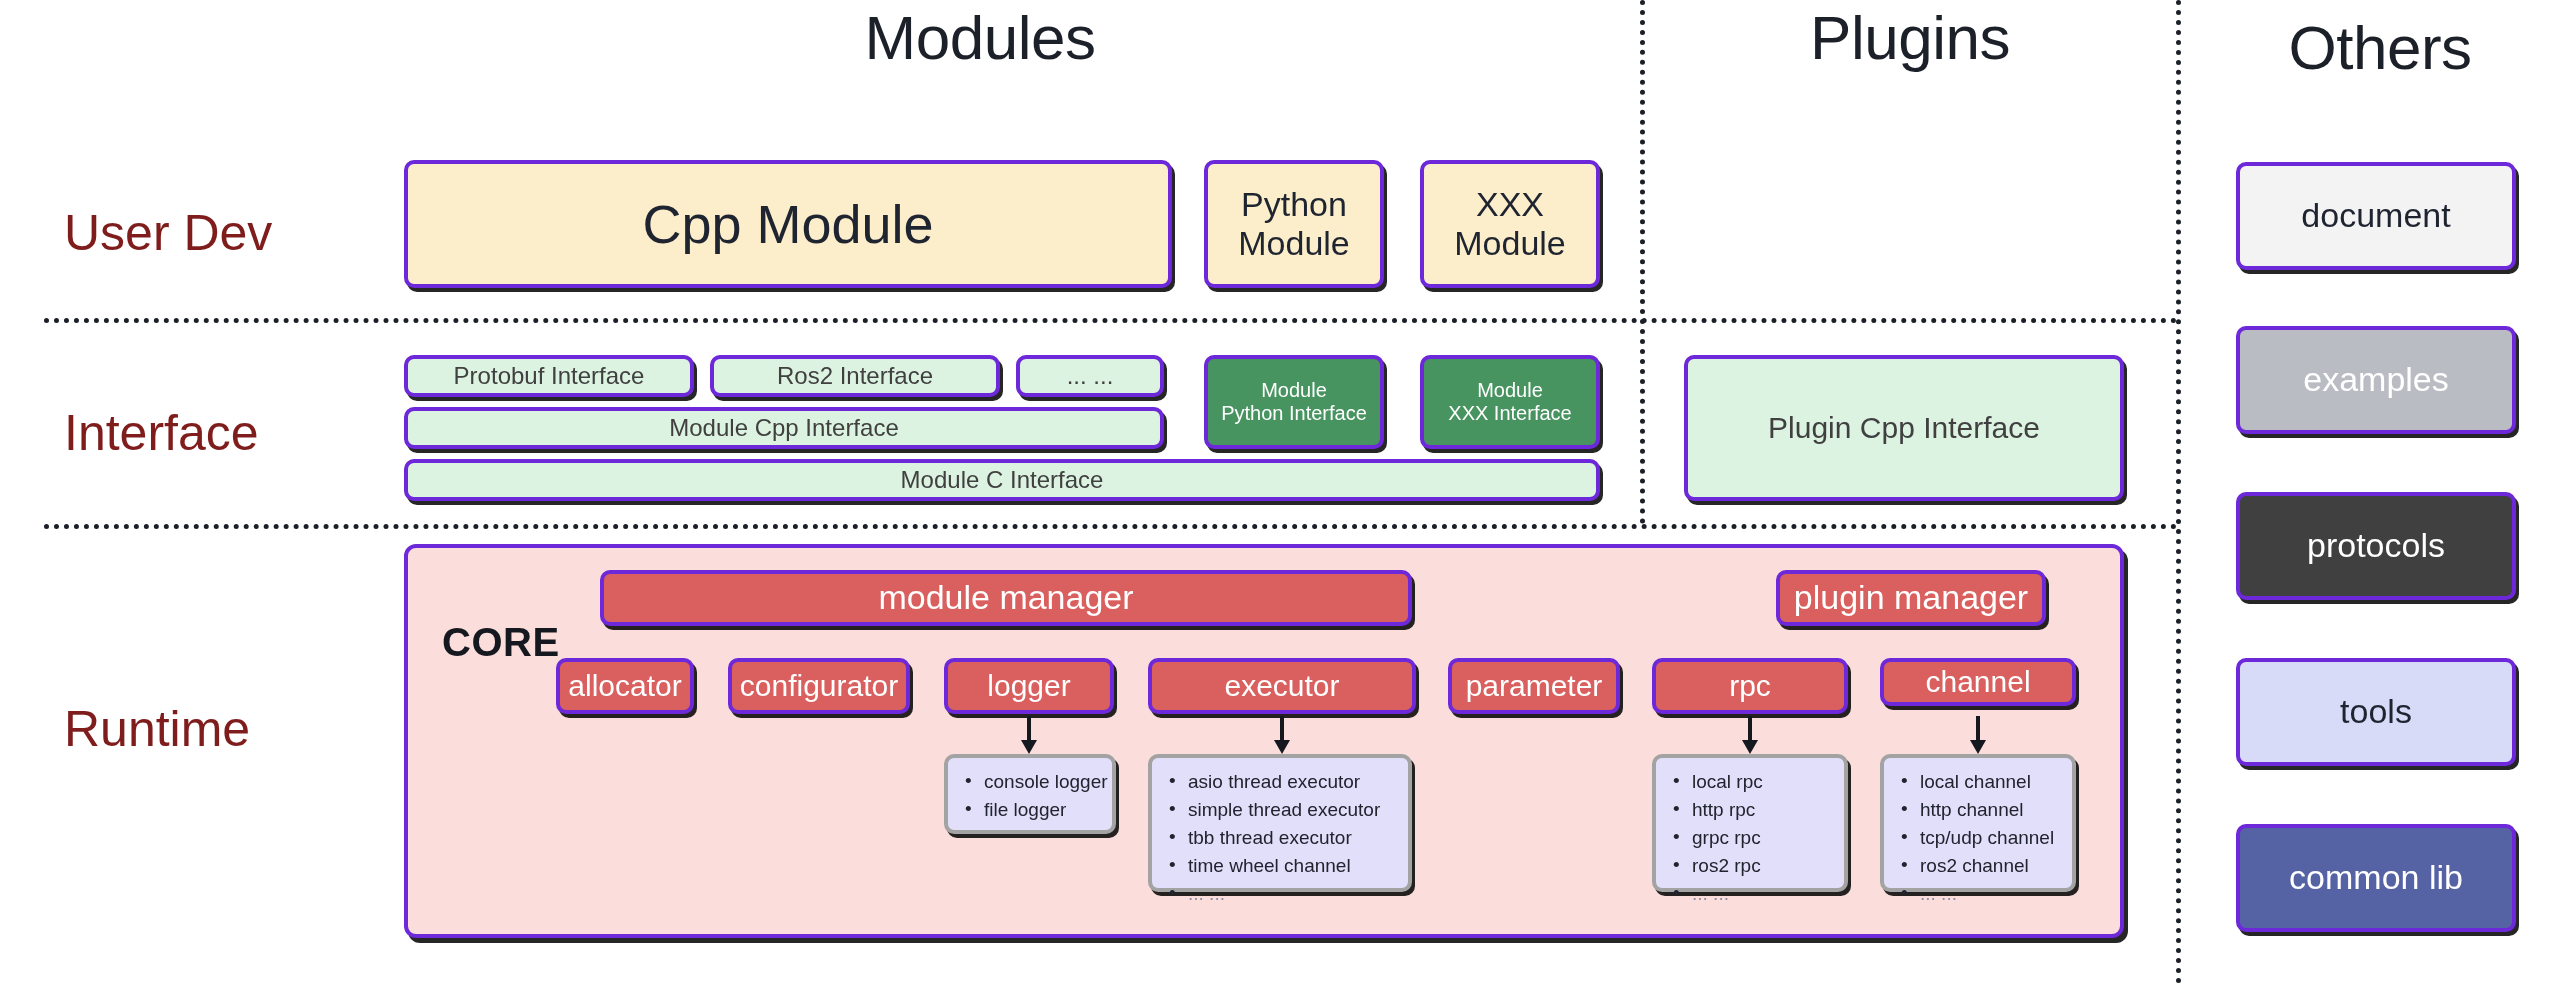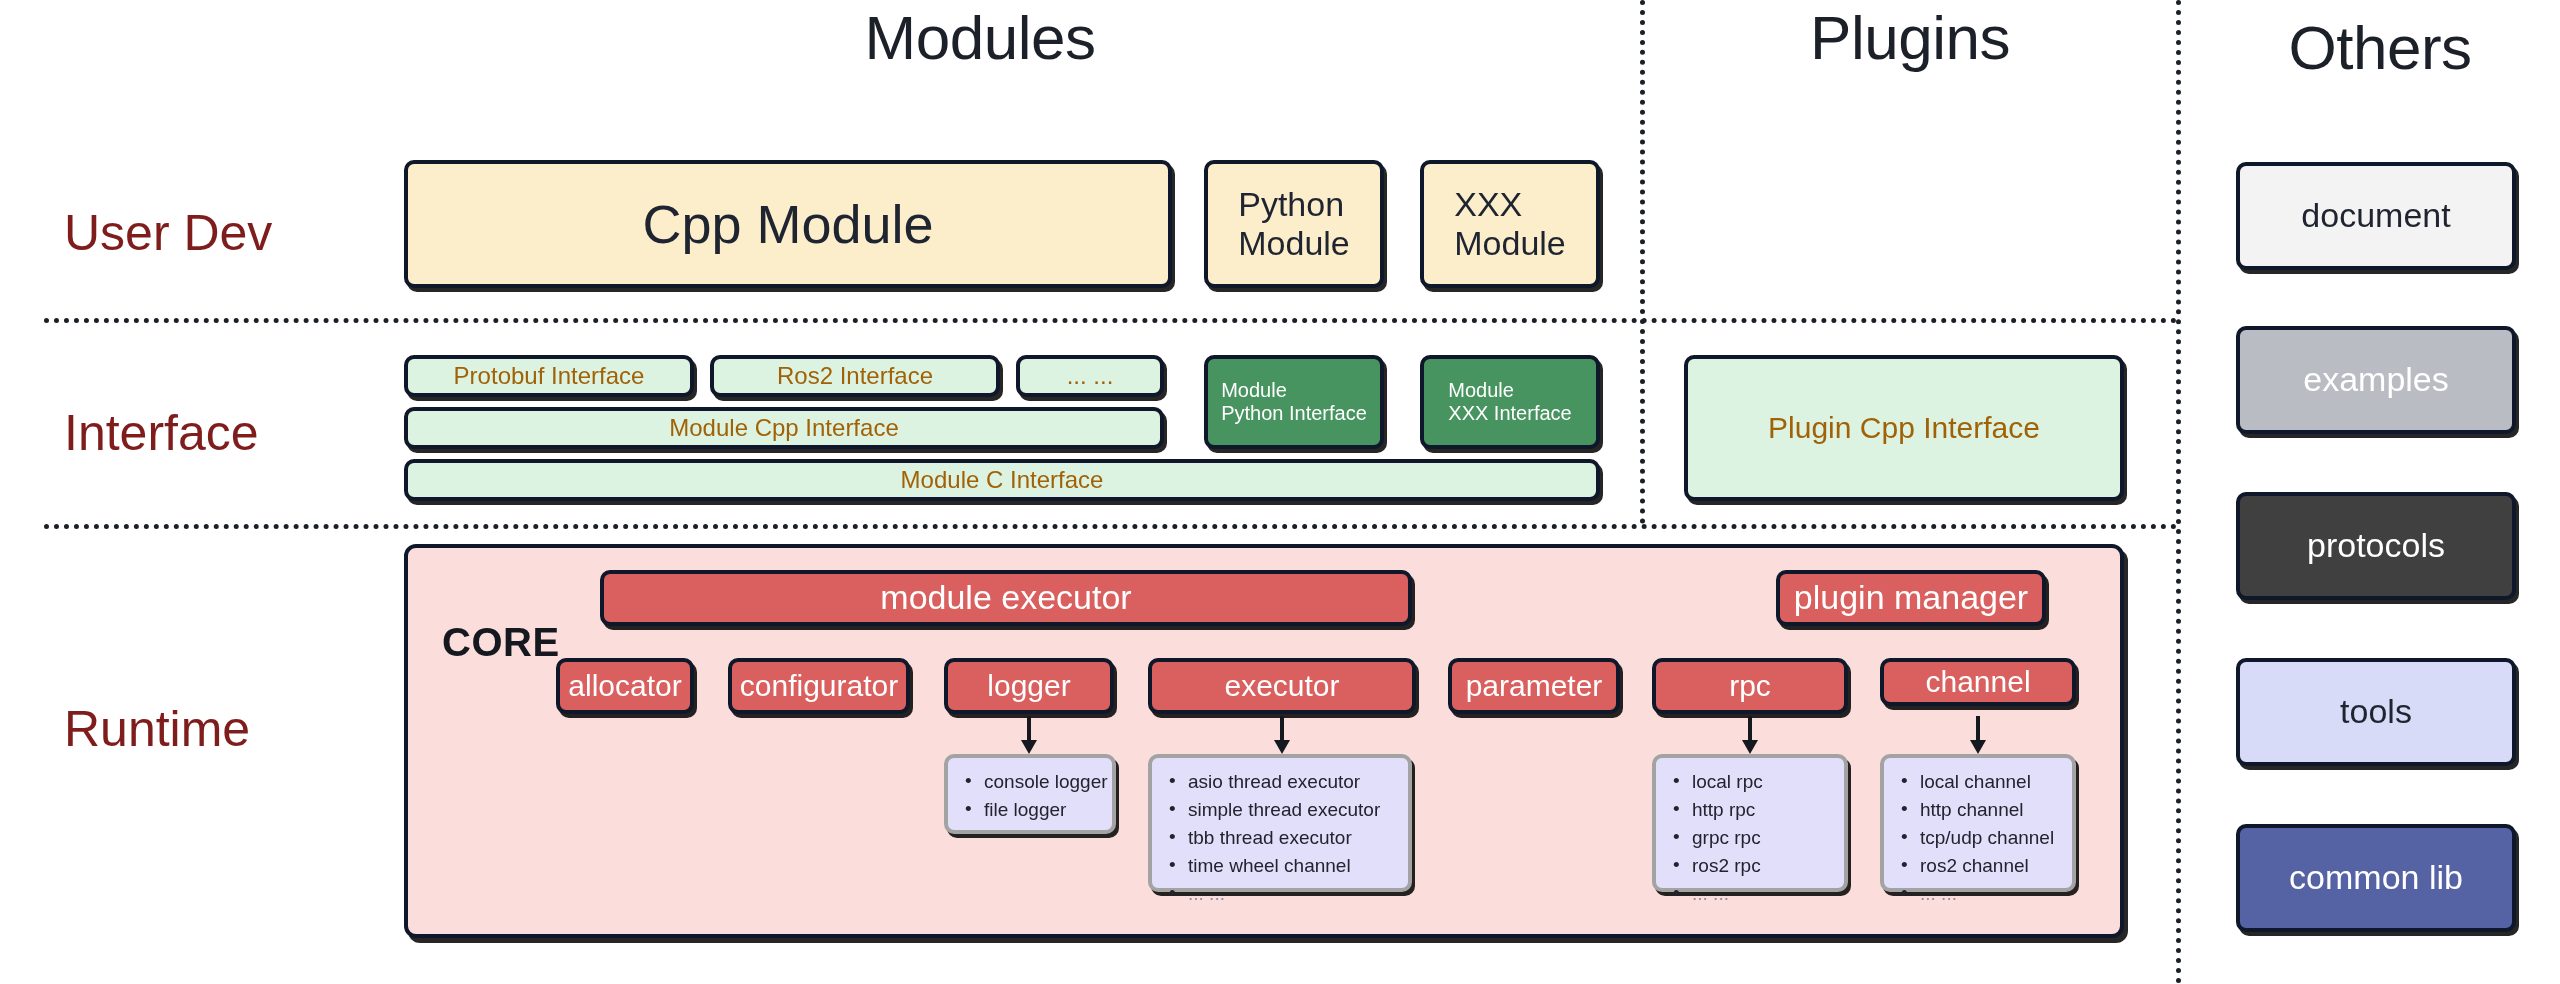--- a/index.html
+++ b/index.html
@@ -16,26 +16,26 @@
     width: 2560px;
     height: 984px;
     background: #ffffff;
     overflow: hidden;
   }
 
   
   .box {
     position: absolute;
     box-sizing: border-box;
-    border: 4px solid #0f172a;
+    border: 4px solid #6d28d9;
     border-radius: 10px;
     display: flex;
     align-items: center;
     justify-content: center;
-    text-align: left;
+    text-align: center;
     line-height: 1.15;
     box-shadow: 3px 4px 0 rgba(0,0,0,0.85);
   }
 
   
   .col-title {
     position: absolute;
     font-size: 62px;
     font-weight: 400;
     color: #1c2029;
@@ -59,21 +59,21 @@
   }
   .vdiv {
     position: absolute;
     width: 0;
     border-left: 5px dotted #1b1f27;
   }
 
   
   .c-cream   { background: #fdeecb; color: #1e2430; }
   .c-gold    { background: #d6ab3e; color: #ffffff; }
-  .c-mint    { background: #ddf3e1; color: #a16207; }
+  .c-mint    { background: #ddf3e1; color: #404040; }
   .c-green   { background: #489460; color: #ffffff; }
   .c-red     { background: #d9605e; color: #ffffff; }
   .c-pink    { background: #fbdedc; color: #1e2430; }
   .c-white   { background: #f3f3f4; color: #1e2430; }
   .c-gray    { background: #b9bcc2; color: #ffffff; }
   .c-dgray   { background: #404040; color: #ffffff; }
   .c-periw   { background: #d7dbf7; color: #1e2430; }
   .c-navy    { background: #5562a4; color: #ffffff; }
 
   
@@ -199,21 +199,21 @@
 
   <div class="box c-mint t-md" style="left:1684px; top:355px; width:440px; height:146px;">
     <span>Plugin Cpp Interface</span>
   </div>
 
   <div class="box c-pink" id="core-panel" style="left:404px; top:544px; width:1720px; height:394px; border-radius:12px; display:block;"></div>
 
   <div id="core-word" style="left:442px; top:620px;">CORE</div>
 
   <div class="box c-red t-lg" style="left:600px; top:570px; width:812px; height:56px;">
-    <span>module executor</span>
+    <span>module manager</span>
   </div>
   <div class="box c-red t-lg" style="left:1776px; top:570px; width:270px; height:56px;">
     <span>plugin manager</span>
   </div>
 
   <div class="box c-red t-md" style="left:556px; top:658px; width:138px; height:56px;">
     <span>allocator</span>
   </div>
   <div class="box c-red t-md" style="left:728px; top:658px; width:182px; height:56px;">
     <span>configurator</span>

